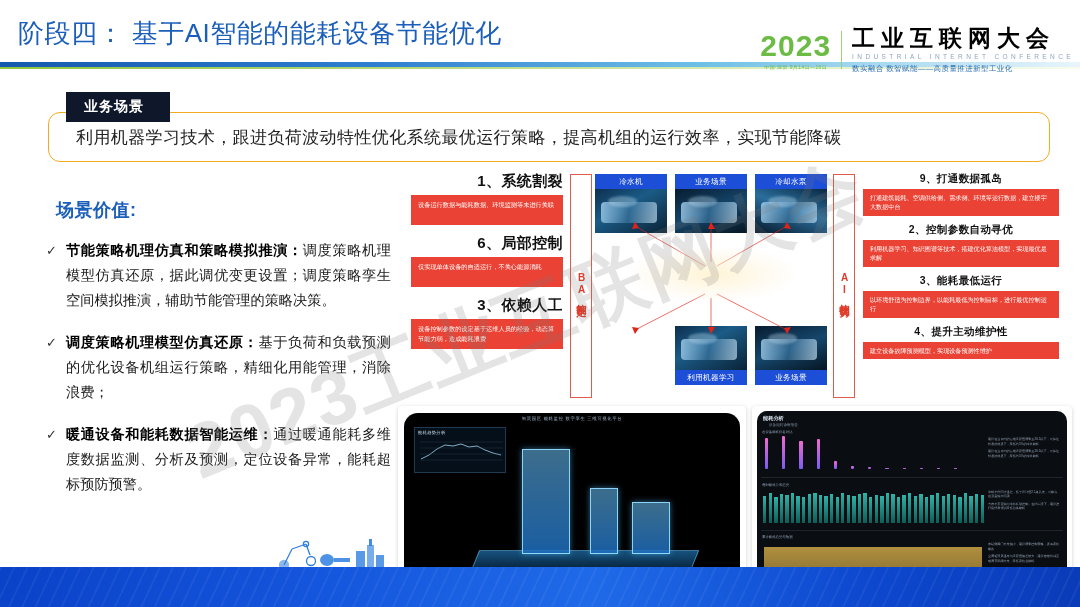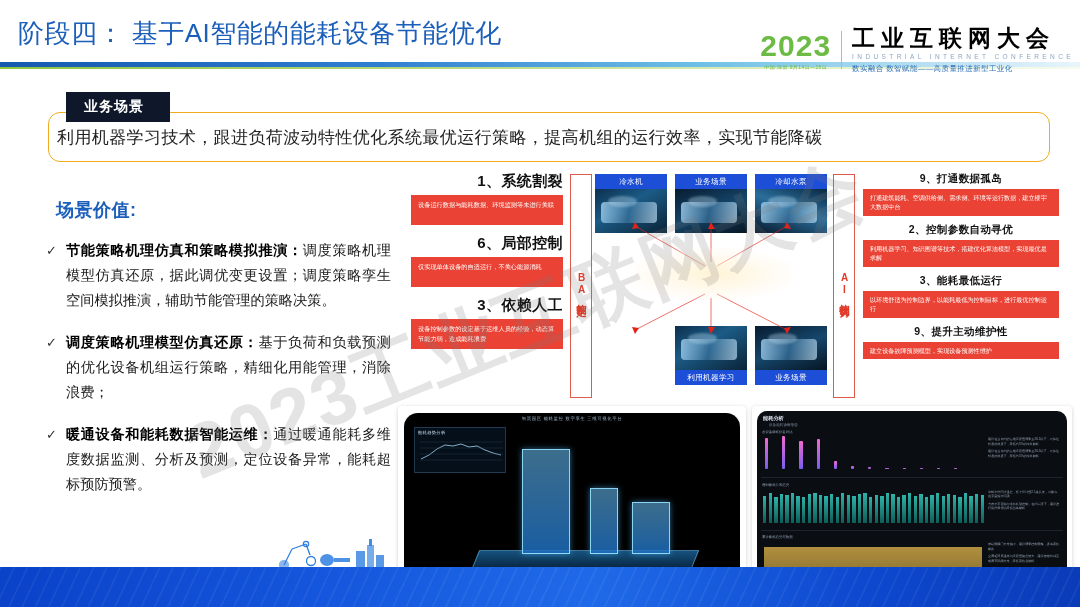--- a/index.html
+++ b/index.html
@@ -86,21 +86,21 @@
     position: absolute;
     left: 48px; top: 112px;
     width: 1002px; height: 50px;
     border: 1.6px solid #f0ab21;
     border-radius: 12px;
     background: #ffffff;
     z-index: 3;
   }
   #scene-text {
     position: absolute;
-    left: 57px; top: 126px;
+    left: 76px; top: 126px;
     font-size: 17px;
     color: #222222;
     z-index: 5;
     letter-spacing: 0.4px;
     white-space: nowrap;
   }
 
   
   #value-heading {
     position: absolute;
@@ -474,21 +474,21 @@
 
     <div class="vband" id="vband-right">AI控制优势</div>
 
     <div class="adv-col">
       <div class="adv-title">9、打通数据孤岛</div>
       <div class="adv-box">打通建筑能耗、空调供给侧、需求侧、环境等运行数据，建立楼宇大数据中台</div>
       <div class="adv-title">2、控制参数自动寻优</div>
       <div class="adv-box">利用机器学习、知识图谱等技术，搭建优化算法模型，实现最优是求解</div>
       <div class="adv-title">3、能耗最低运行</div>
       <div class="adv-box">以环境舒适为控制边界，以能耗最低为控制目标，进行最优控制运行</div>
-      <div class="adv-title">9、提升主动维护性</div>
+      <div class="adv-title">4、提升主动维护性</div>
       <div class="adv-box">建立设备故障预测模型，实现设备预测性维护</div>
     </div>
 
   </div>
 
   <div id="shot-left">
     <div id="shot-left-inner">
       <div id="sl-topbar">智慧园区 能耗监控 数字孪生 三维可视化平台</div>
       <div id="sl-panel">
         <div id="sl-panel-title">能耗趋势分析</div>

